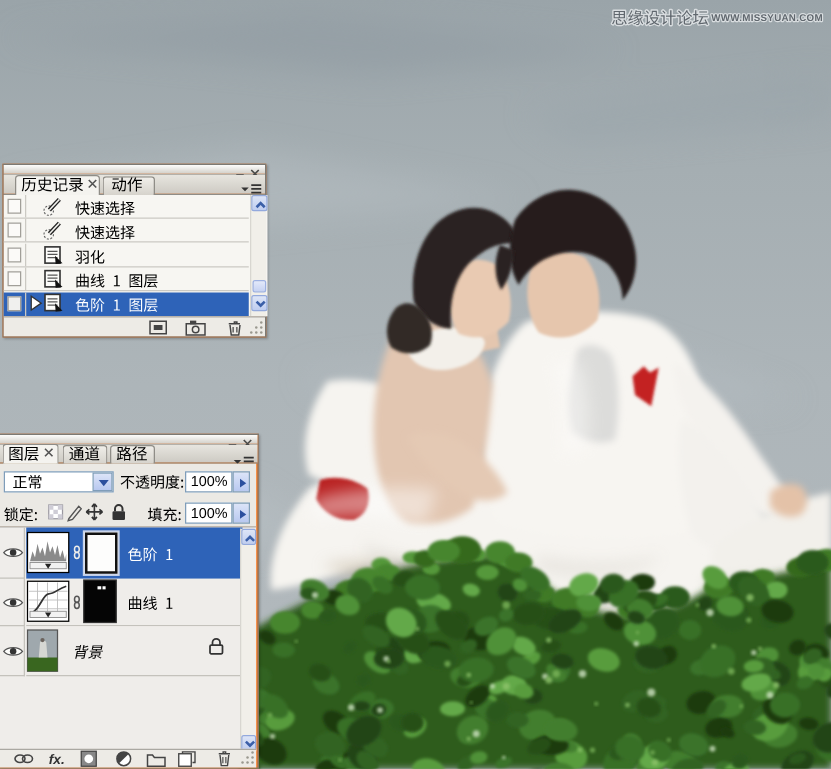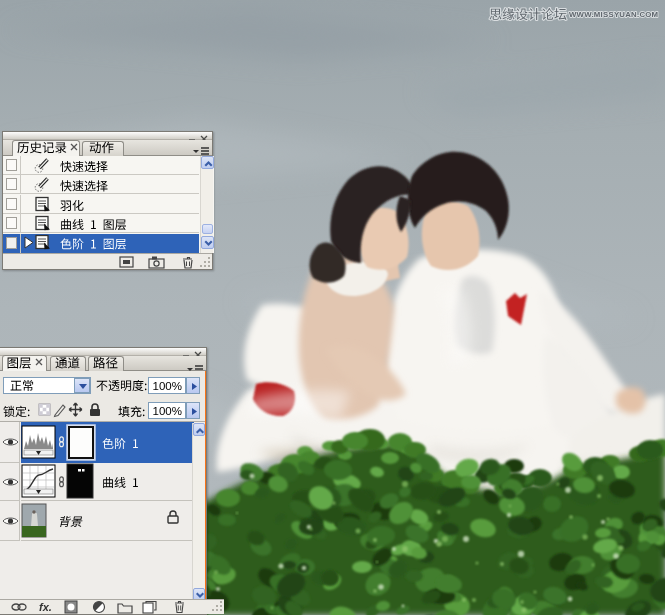--- a/index.html
+++ b/index.html
@@ -681,21 +681,21 @@
           </svg>
         </div>
    <div style="position:absolute;bottom:0;left:0;width:12px;height:13px;background:linear-gradient(180deg,#dde5f7,#bfcdf0);border:1px solid #93a9dd;border-radius:2px;">
           <svg width="12" height="13" viewBox="0 0 12 13" style="position:absolute;left:0;top:0;">
             <path d="M2 5 L6 9 L10 5 L8.6 3.6 L6 6 L3.4 3.6 Z" fill="#3b5fa8"></path>
           </svg>
         </div>
   </div>
  </div>
 
- <div style="position:absolute;left:0;bottom:0;width:224px;height:15px;background:#edebe6;border-top:1px solid #aaa8a2;">
+ <div style="position:absolute;left:0;bottom:0;width:205px;height:15px;background:#edebe6;border-top:1px solid #aaa8a2;">
   <svg width="200" height="14" viewBox="0 0 200 14" style="position:absolute;left:3px;top:0px;">
         <g transform="translate(8,1)">
           <ellipse cx="5" cy="6" rx="4" ry="3" fill="none" stroke="#444" stroke-width="1.3"></ellipse>
           <ellipse cx="11" cy="6" rx="4" ry="3" fill="none" stroke="#444" stroke-width="1.3"></ellipse>
         </g>
         <text x="36" y="11" font-family="Liberation Sans,sans-serif" font-style="italic" font-weight="bold" font-size="11" fill="#333">fx.</text>
         <g transform="translate(62,1)">
           <rect x="0" y="0" width="12" height="12" fill="#888" stroke="#444"></rect>
           <circle cx="6" cy="6" r="3.5" fill="#fff"></circle>
         </g>

